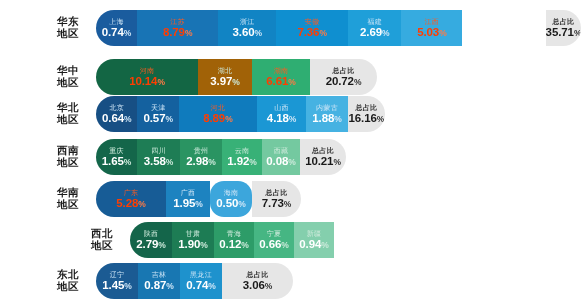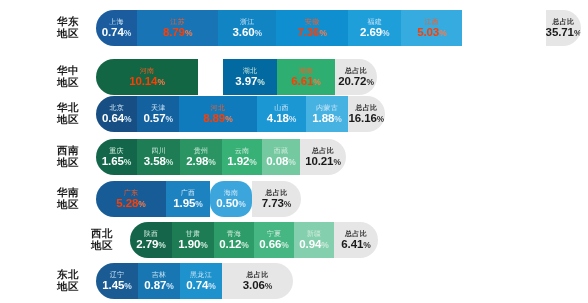--- a/index.html
+++ b/index.html
@@ -144,21 +144,21 @@
     <div class="region-row" style="top: 59px;">
       <div class="region-label">
         <span>华中</span>
         <span>地区</span>
       </div>
       <div class="bar" style="width: 281px;">
         <div class="seg hot" style="background: rgb(19, 102, 68); width: 102px;">
           <div class="seg-name">河南</div>
           <div class="seg-val">10.14<span class="pct">%</span></div>
         </div>
-        <div class="seg lightg" style="background: #0369a1; width: 54px; margin-left: 25px;">
+        <div class="seg lightg" style="background: #a16207; width: 54px;">
           <div class="seg-name">湖北</div>
           <div class="seg-val">3.97<span class="pct">%</span></div>
         </div>
         <div class="seg hot" style="background: rgb(47, 174, 114); width: 58px;">
           <div class="seg-name">湖南</div>
           <div class="seg-val">6.61<span class="pct">%</span></div>
         </div>
         <div class="seg total" style="flex: 1 1 auto; justify-content: center;">
           <div class="seg-name">总占比</div>
           <div class="seg-val">20.72<span class="pct">%</span></div>
@@ -272,24 +272,20 @@
           <div class="seg-val">0.12<span class="pct">%</span></div>
         </div>
         <div class="seg lightg" style="background: rgb(70, 182, 131); width: 40px;">
           <div class="seg-name">宁夏</div>
           <div class="seg-val">0.66<span class="pct">%</span></div>
         </div>
         <div class="seg lightg" style="background: rgb(132, 207, 173); width: 40px;">
           <div class="seg-name">新疆</div>
           <div class="seg-val">0.94<span class="pct">%</span></div>
         </div>
-        <div class="seg total" style="flex: 1 1 auto;">
-          <div class="seg-name">总占比</div>
-          <div class="seg-val">6.41<span class="pct">%</span></div>
-        </div>
       </div>
     </div>
     <div class="region-row" style="top: 263px;">
       <div class="region-label">
         <span>东北</span>
         <span>地区</span>
       </div>
       <div class="bar" style="width: 197px;">
         <div class="seg light" style="background: rgb(27, 91, 147); width: 42px;">
           <div class="seg-name">辽宁</div>

